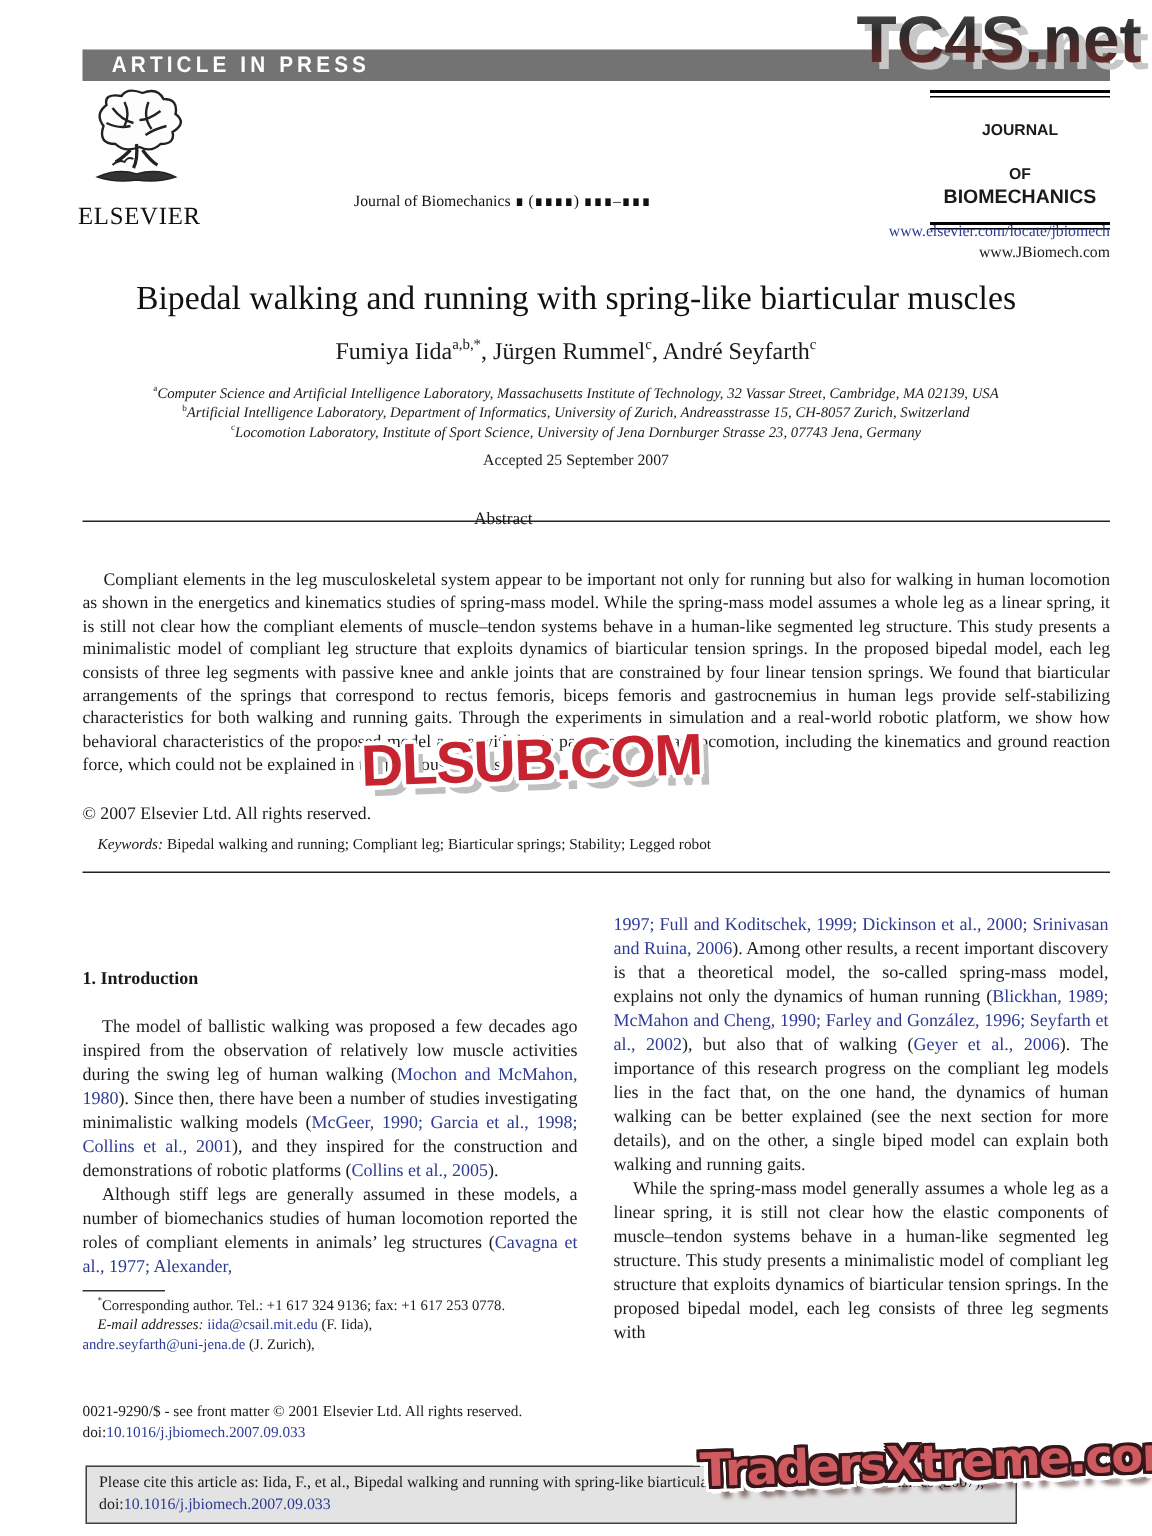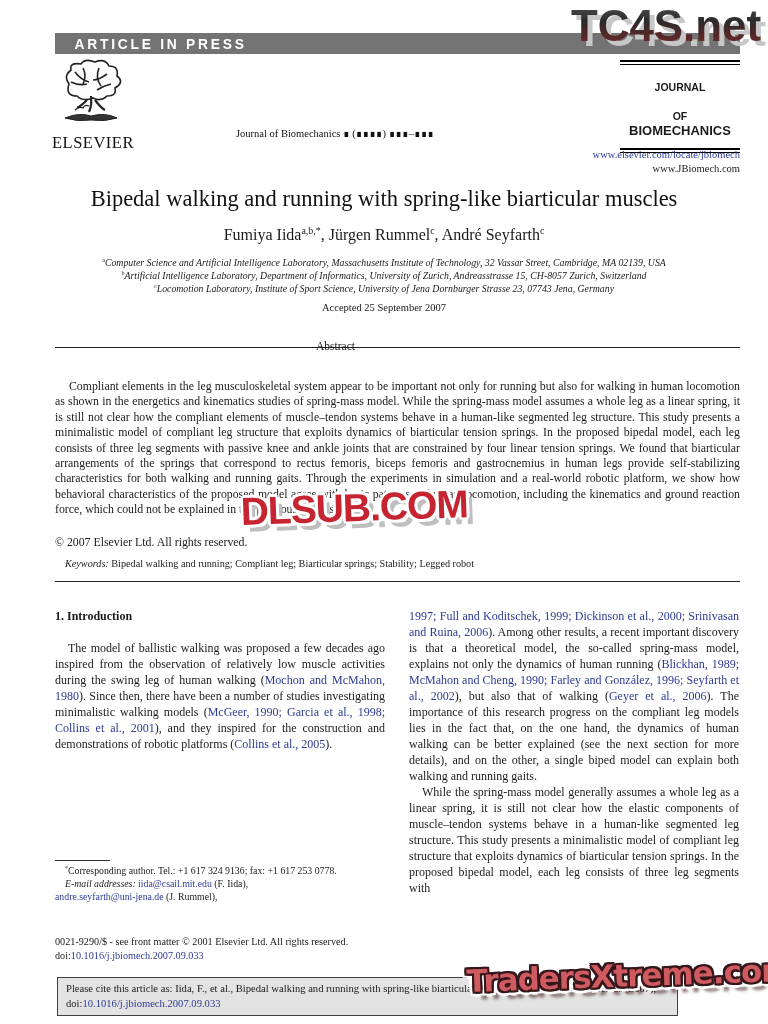--- a/index.html
+++ b/index.html
@@ -42,21 +42,21 @@
   #abstract-heading { left:55px; top:340px; width:300px; font-weight:normal; font-size:11.5px;text-align:right; }
   #abstract-body { left:55px; top:379px; width:685px; font-size:11.8px; line-height:15.4px; text-align:justify; text-indent:14px; }
   #copyright { left:55px; top:535px; width:685px; font-size:11.8px; }
   #keywords { left:45px; top:558px; width:685px; font-size:10.2px;margin-left:20px; }
   .it { font-style:italic;text-align:right; }
   sup { font-size:.62em; line-height:0; }
   .cite { color:#2d3a94; }
   
   #columns { left:55px; top:608px; width:685px; display:flex; gap:24px; }
   .col { width:330px; font-size:12px; line-height:16px; text-align:justify; }
-  .sec-head { font-weight:bold; font-size:12px; margin-bottom:16px; }
+  .sec-head { font-weight:bold; font-size:12px; margin-bottom:16px;margin-top:36px; }
   .para { text-indent:13px; }
   
   #footnote { left:55px; top:860px; width:332px; font-size:9.8px; line-height:12.8px; }
   #footnote .fn-rule { width:55px; border-top:1px solid #333; margin-bottom:4px; }
   #footnote .fn-indent { text-indent:10px; }
   #issn-line { left:55px; top:936px; width:400px; font-size:10.2px; }
   #doi-line { left:55px; top:950px; width:400px; font-size:10.2px; }
   #cite-box {
     left:57px; top:977px; width:621px; height:39px; background:#e3e3e3;
     border:1px solid #404040; padding:4px 8px; font-size:10.6px; line-height:14.5px;
@@ -136,32 +136,33 @@
   <div id="abstract-body" class="abs">Compliant elements in the leg musculoskeletal system appear to be important not only for running but also for walking in human locomotion as shown in the energetics and kinematics studies of spring-mass model. While the spring-mass model assumes a whole leg as a linear spring, it is still not clear how the compliant elements of muscle–tendon systems behave in a human-like segmented leg structure. This study presents a minimalistic model of compliant leg structure that exploits dynamics of biarticular tension springs. In the proposed bipedal model, each leg consists of three leg segments with passive knee and ankle joints that are constrained by four linear tension springs. We found that biarticular arrangements of the springs that correspond to rectus femoris, biceps femoris and gastrocnemius in human legs provide self-stabilizing characteristics for both walking and running gaits. Through the experiments in simulation and a real-world robotic platform, we show how behavioral characteristics of the proposed model agree with basic patterns of human locomotion, including the kinematics and ground reaction force, which could not be explained in the previous models.</div>
   <div id="copyright" class="abs">© 2007 Elsevier Ltd. All rights reserved.</div>
   <div id="keywords" class="abs"><span class="it">Keywords: </span><span>Bipedal walking and running; Compliant leg; Biarticular springs; Stability; Legged robot</span></div>
 
   <div id="rule2" class="abs rule"></div>
 
   <div id="columns" class="abs">
     <div class="col">
       <div class="sec-head">1. Introduction</div>
       <div class="para"><span>The model of ballistic walking was proposed a few decades ago inspired from the observation of relatively low muscle activities during the swing leg of human walking (</span><span class="cite">Mochon and McMahon, 1980</span><span>). Since then, there have been a number of studies investigating minimalistic walking models (</span><span class="cite">McGeer, 1990; Garcia et al., 1998; Collins et al., 2001</span><span>), and they inspired for the construction and demonstrations of robotic platforms (</span><span class="cite">Collins et al., 2005</span><span>).</span></div>
+      <div class="para"><span>Although stiff legs are generally assumed in these models, a number of biomechanics studies of human locomotion reported the roles of compliant elements in animals’ leg structures (</span><span class="cite">Cavagna et al., 1977; Alexander,</span></div>
     </div>
     <div class="col">
       <div><span class="cite">1997; Full and Koditschek, 1999; Dickinson et al., 2000; Srinivasan and Ruina, 2006</span><span>). Among other results, a recent important discovery is that a theoretical model, the so-called spring-mass model, explains not only the dynamics of human running (</span><span class="cite">Blickhan, 1989; McMahon and Cheng, 1990; Farley and González, 1996; Seyfarth et al., 2002</span><span>), but also that of walking (</span><span class="cite">Geyer et al., 2006</span><span>). The importance of this research progress on the compliant leg models lies in the fact that, on the one hand, the dynamics of human walking can be better explained (see the next section for more details), and on the other, a single biped model can explain both walking and running gaits.</span></div>
       <div class="para"><span>While the spring-mass model generally assumes a whole leg as a linear spring, it is still not clear how the elastic components of muscle–tendon systems behave in a human-like segmented leg structure. This study presents a minimalistic model of compliant leg structure that exploits dynamics of biarticular tension springs. In the proposed bipedal model, each leg consists of three leg segments with</span></div>
     </div>
   </div>
 
   <div id="footnote" class="abs">
     <div class="fn-rule"></div>
     <div class="fn-indent"><sup>*</sup><span>Corresponding author. Tel.: +1 617 324 9136; fax: +1 617 253 0778.</span></div>
     <div class="fn-indent"><span class="it">E-mail addresses: </span><span class="cite">iida@csail.mit.edu</span><span> (F. Iida),</span></div>
-    <div><span class="cite">andre.seyfarth@uni-jena.de</span><span> (J. Rummel),</span></div>
+    <div><span class="cite">andre.seyfarth@uni-jena.de</span><span> (J. Zurich),</span></div>
   </div>
 
   <div id="issn-line" class="abs">0021-9290/$ - see front matter © 2001 Elsevier Ltd. All rights reserved.</div>
   <div id="doi-line" class="abs"><span>doi:</span><span class="cite">10.1016/j.jbiomech.2007.09.033</span></div>
   <div id="cite-box" class="abs"><span>Please cite this article as: Iida, F., et al., Bipedal walking and running with spring-like biarticular muscles, Journal of Biomechanics (2007), doi:</span><span class="cite">10.1016/j.jbiomech.2007.09.033</span></div>
 
   <svg id="wm-top" class="abs" width="200" height="60" viewBox="0 0 200 60">
     <defs>
       <linearGradient id="tcg" x1="0" y1="0" x2="0" y2="1">
         <stop offset="0%" stop-color="#585858"></stop>

